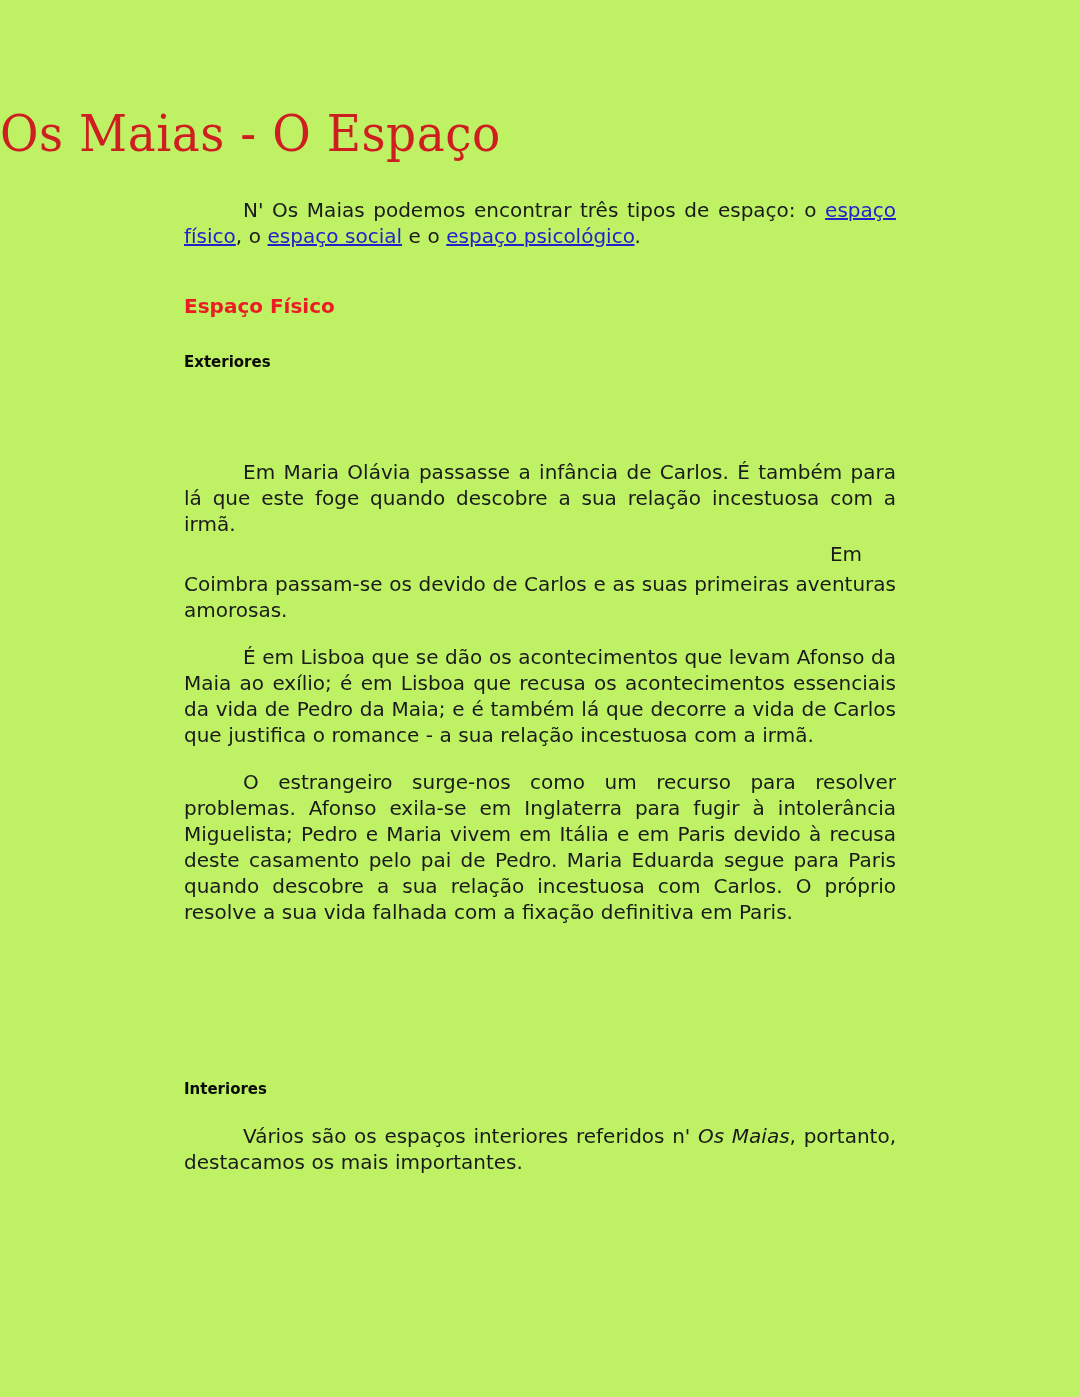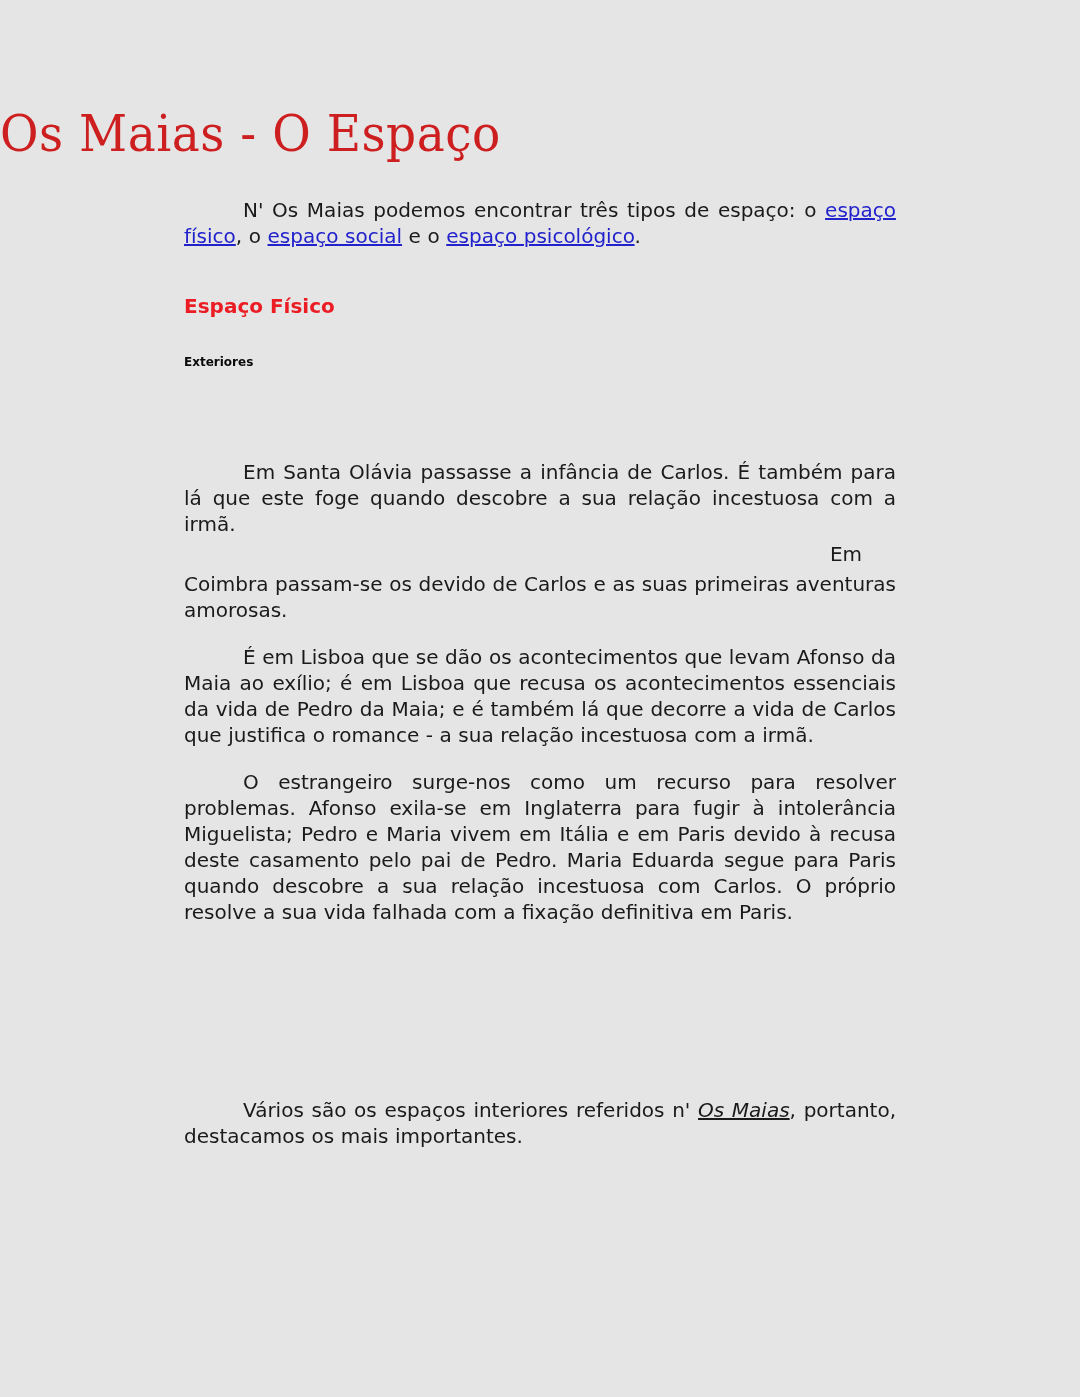--- a/index.html
+++ b/index.html
@@ -7,21 +7,21 @@
     margin: 0;
     padding: 0;
     background: #ffffff;
   }
 
   .page {
     position: relative;
     width: 1080px;
     height: 1397px;
     margin: 0 auto;
-    background: #e5e5e5;
+    background: #bef264;
     overflow: hidden;
     font-family: "DejaVu Sans", "Liberation Sans", sans-serif;
     -webkit-font-smoothing: antialiased;
   }
 
   .content {
     position: absolute;
     left: 184px;
     top: 16px;
     width: 712px;
@@ -48,21 +48,21 @@
   
   .heading-red {
     font-size: 20px;
     line-height: 26px;
     font-weight: bold;
     color: #EC1C24;
     margin: 0;
   }
 
   .heading-black {
-    font-size: 12px;
+    font-size: 15px;
     line-height: 26px;
     font-weight: bold;
     color: #0A0A0A;
     margin: 0;
   }
 
   
   .para {
     font-size: 20px;
     line-height: 26px;
@@ -89,21 +89,20 @@
 
   a.doclink,
   .doclink {
     color: #2222CC;
     text-decoration: underline;
     text-underline-offset: 1px;
   }
 
   .ital-underline {
     font-style: italic;
-    text-decoration: underline;
   }
   .gap-s  { height: 21px; }
   .gap-m  { height: 30px; }
   .gap-l  { height: 44px; }
   .gap-xl { height: 63px; }
   .gap-xxl{ height: 88px; }
 </style>
 </head>
 <body>
 
@@ -124,38 +123,39 @@
 
     <div class="gap-m"></div>
 
     <h3 class="heading-black">Exteriores</h3>
 
     <div class="gap-s"></div>
 
 
     <div class="gap-xl"></div>
 
-    <p class="para">Em Santa Olávia passasse a infância de Carlos. É também para lá que este foge quando descobre a sua relação incestuosa com a irmã.</p>
+    <p class="para">Em Maria Olávia passasse a infância de Carlos. É também para lá que este foge quando descobre a sua relação incestuosa com a irmã.</p>
 
     <p class="right-frag">Em</p>
 
     <p class="para no-indent">Coimbra passam-se os devido de Carlos e as suas primeiras aventuras amorosas.</p>
 
     <div class="gap-s"></div>
 
     <p class="para">É em Lisboa que se dão os acontecimentos que levam Afonso da Maia ao exílio; é em Lisboa que recusa os acontecimentos essenciais da vida de Pedro da Maia; e é também lá que decorre a vida de Carlos que justifica o romance - a sua relação incestuosa com a irmã.</p>
 
     <div class="gap-s"></div>
 
     <p class="para">O estrangeiro surge-nos como um recurso para resolver problemas. Afonso exila-se em Inglaterra para fugir à intolerância Miguelista; Pedro e Maria vivem em Itália e em Paris devido à recusa deste casamento pelo pai de Pedro. Maria Eduarda segue para Paris quando descobre a sua relação incestuosa com Carlos. O próprio resolve a sua vida falhada com a fixação definitiva em Paris.</p>
 
     <div class="gap-xl"></div>
 
 
     <div class="gap-xxl"></div>
 
+    <h3 class="heading-black">Interiores</h3>
 
     <div class="gap-s"></div>
 
     <p class="para"><span>Vários são os espaços interiores referidos n' </span><span class="ital-underline">Os Maias</span><span>, portanto, destacamos os mais importantes.</span></p>
 
   </div>
 </div>
 
 </body></html>

